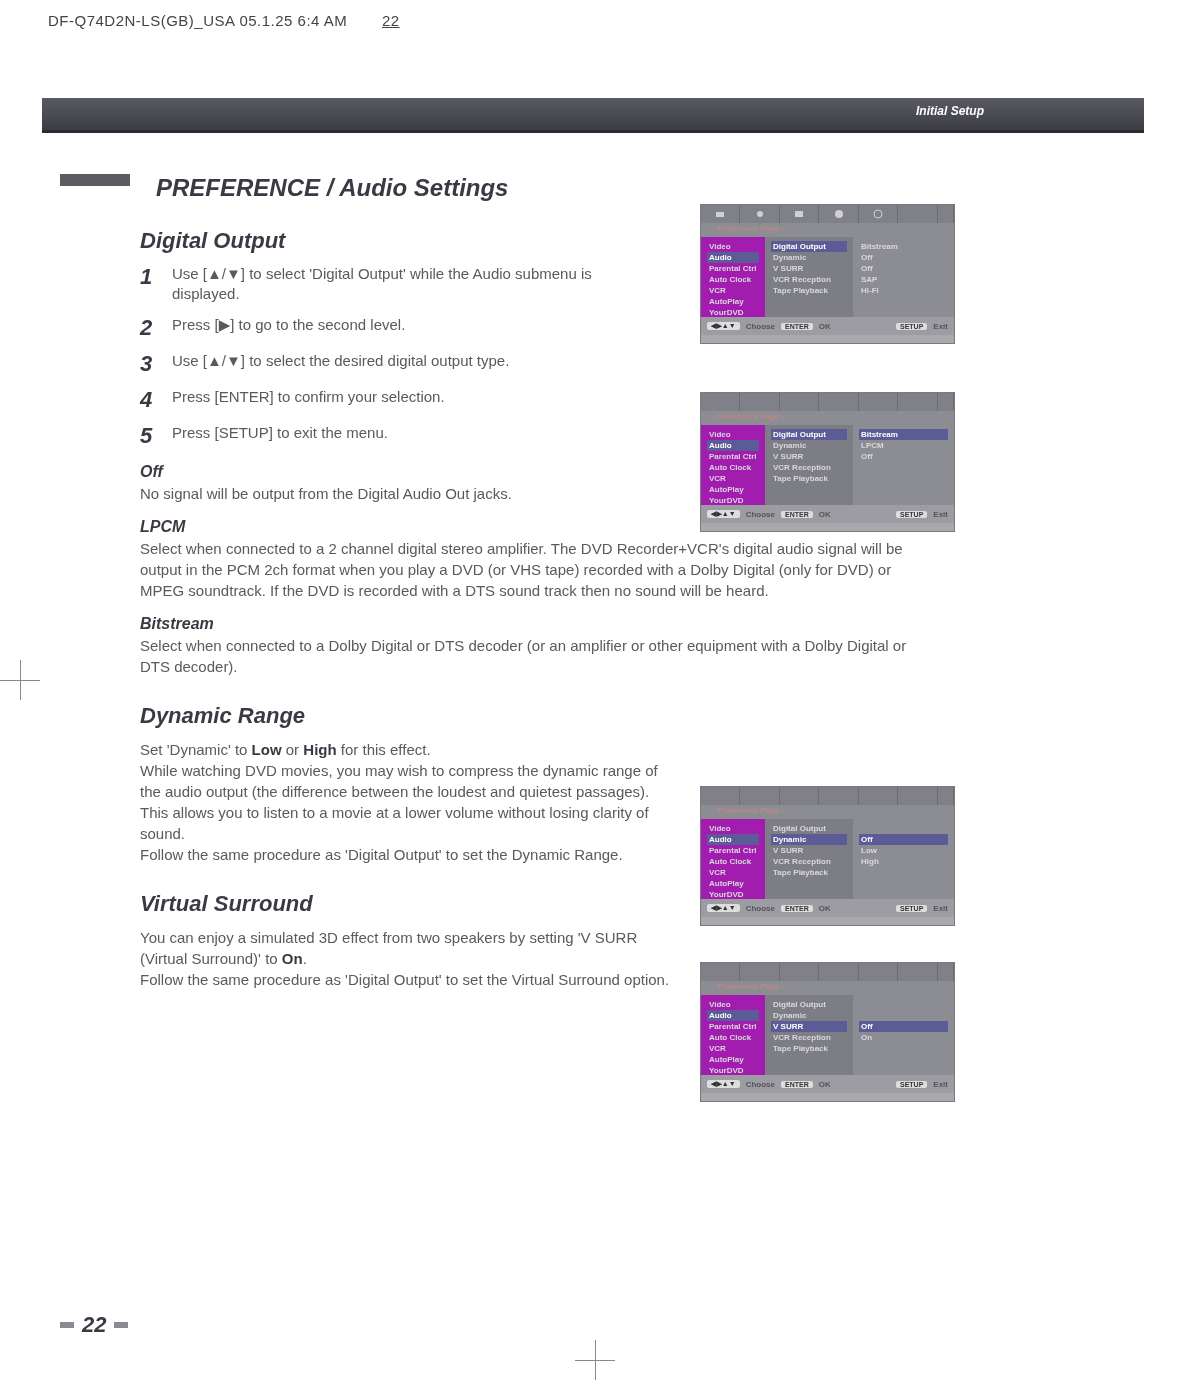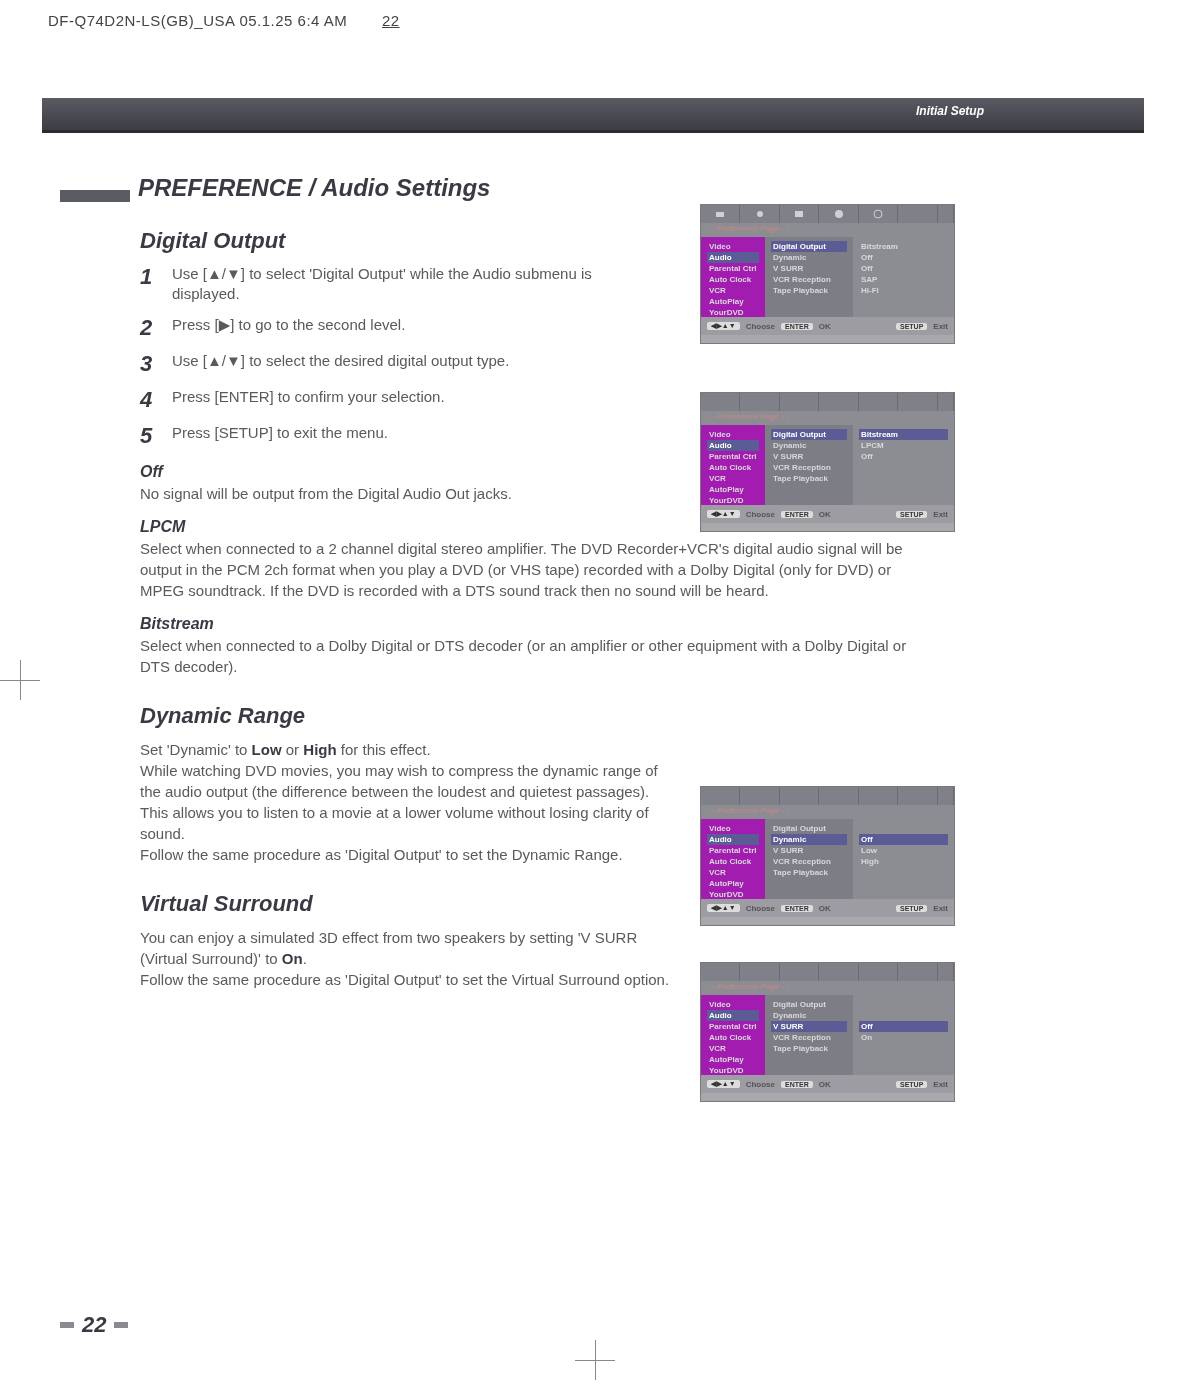--- a/index.html
+++ b/index.html
@@ -47,21 +47,21 @@
   .topband-underline {
     position: absolute;
     top: 130px; left: 42px; right: 46px; height: 3px; background:#2b2b30;
   }
 
   .content {
     position: absolute;
     top: 174px; left: 60px; width: 900px;
   }
   .section-bar {
-    display: flex; align-items: flex-end; gap: 8px;
+    display: flex; align-items: flex-start; gap: 26px;
     margin-bottom: 8px;
   }
   .section-bar .tick { width: 70px; height: 12px; background:#5b5b63; }
   .section-title {
     font-size: 24px; font-weight: bold; font-style: italic;
     color: #3a3a44;
   }
   .body-text {
     font-size: 15px; line-height: 1.35; color: #5a5a5a;
     margin-left: 80px;

